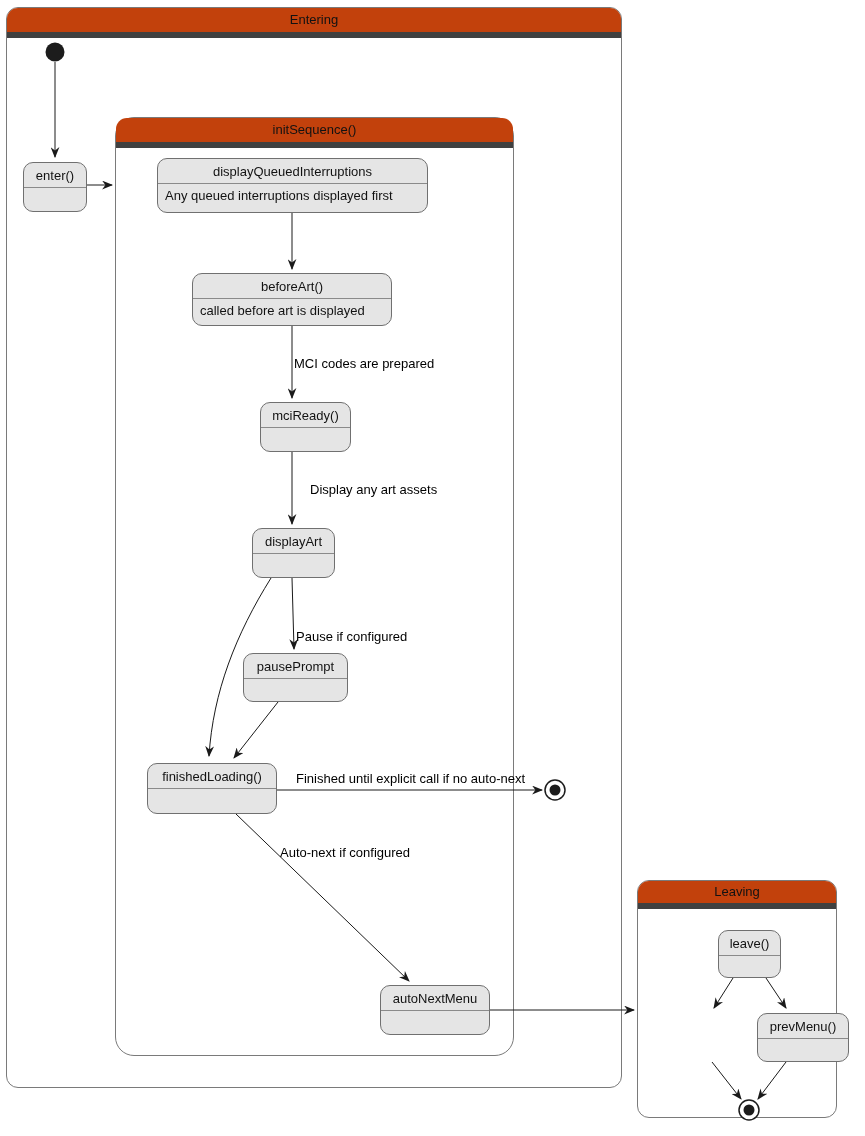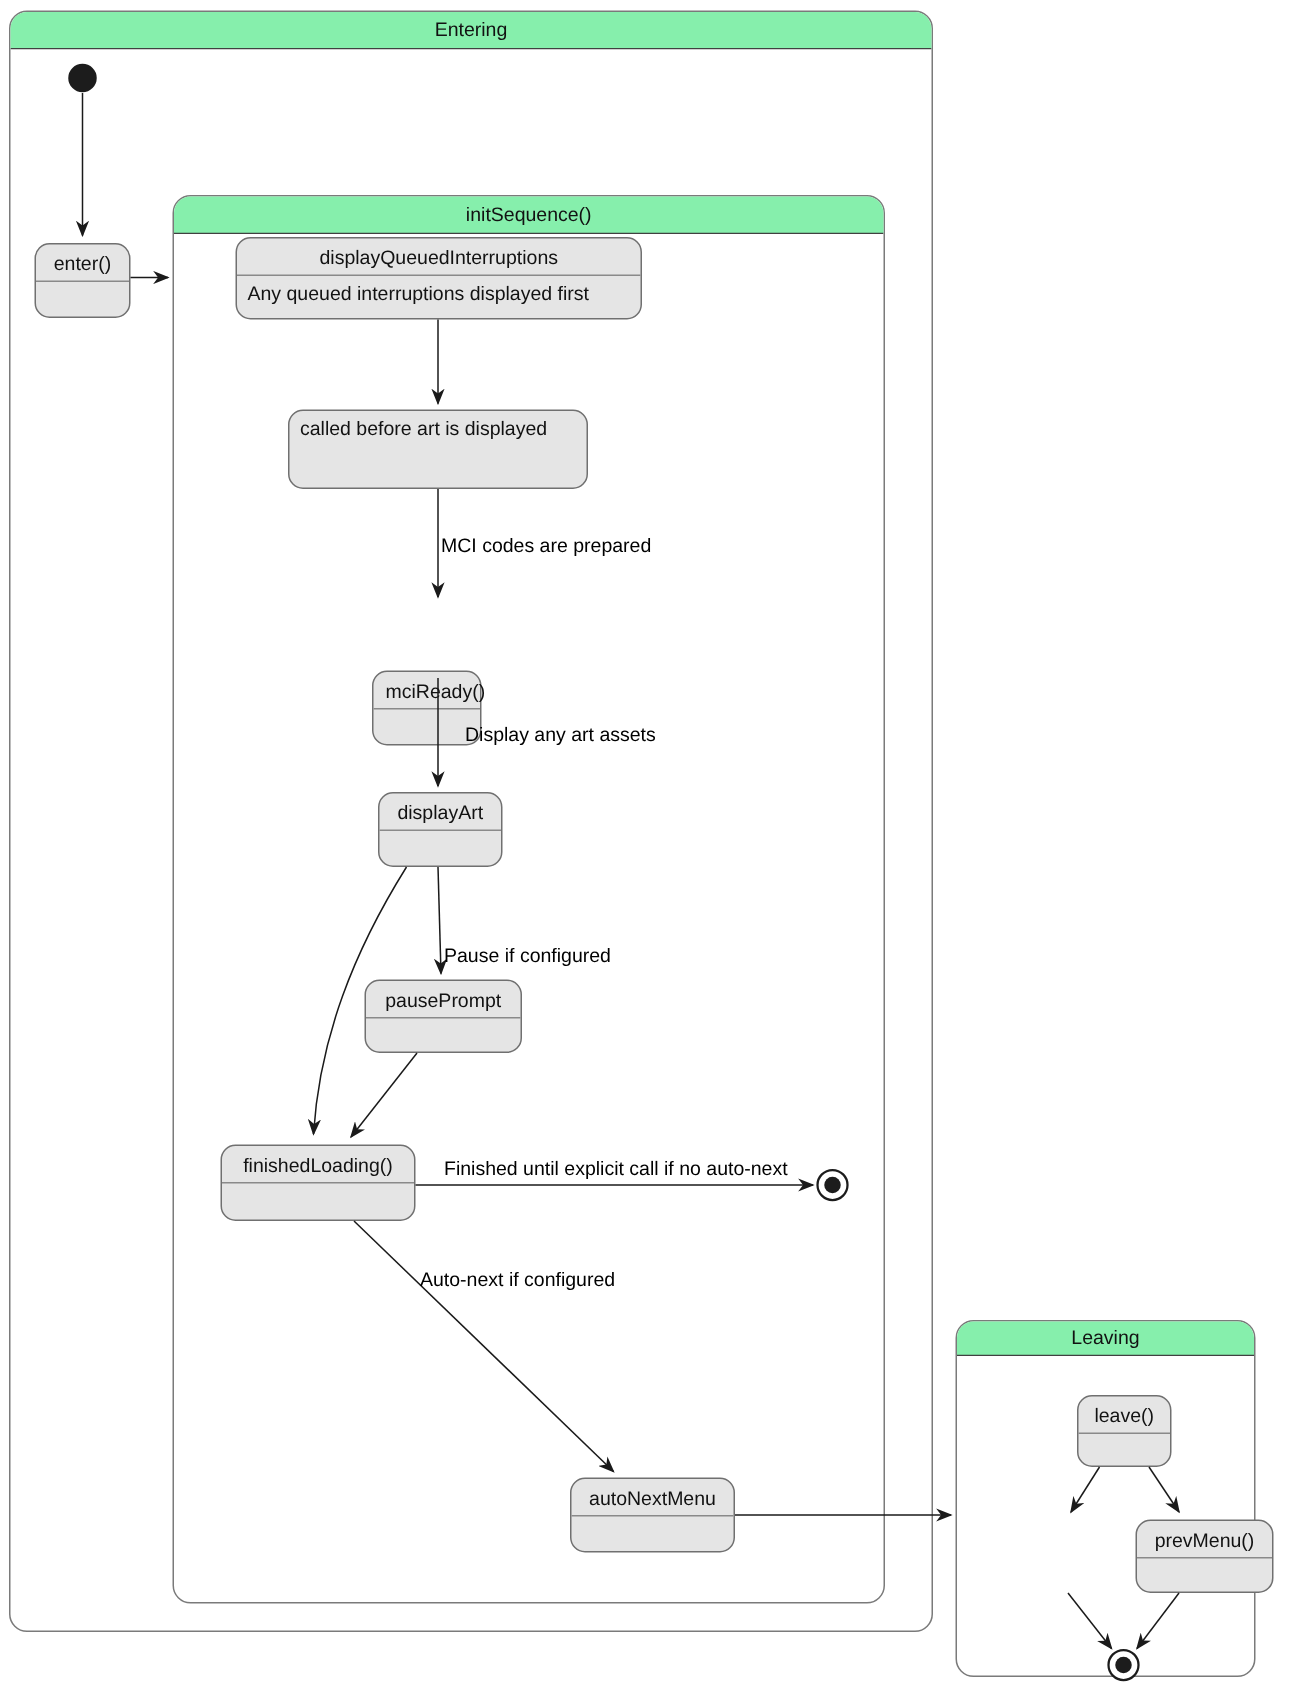--- a/index.html
+++ b/index.html
@@ -6,21 +6,21 @@
   .canvas{
     position:relative;width:865px;height:1136px;background:#ffffff;
     font-family:"Liberation Sans", sans-serif;color:#121212;overflow:hidden;
   }
   
   .container{
     position:absolute;border:1px solid #7a7a7a;border-radius:12px;
     background:transparent;box-sizing:border-box;
   }
   .container-title{
-    background:#86efac;border-bottom:1px solid #404040;
+    background:#c2410c;border-bottom:6px solid #404040;
     border-radius:11px 11px 0 0;text-align:center;
     font-size:13px;line-height:24px;height:24px;overflow:hidden;
   }
   
   .state{
     position:absolute;border:1px solid #707070;border-radius:10px;
     background:#e5e5e5;box-sizing:border-box;display:flex;flex-direction:column;
   }
   .state-head{
     text-align:center;font-size:13px;padding:5px 8px 4px 8px;
@@ -37,43 +37,44 @@
 </style>
 </head>
 <body>
 
 <div class="canvas">
 
   <div class="container" style="left:6px;top:7px;width:616px;height:1081px;">
     <div class="container-title">Entering</div>
   </div>
 
-  <div class="container" style="left:115px;top:130px;width:475px;height:939px;">
+  <div class="container" style="left:115px;top:117px;width:399px;height:939px;border-radius:19px;">
     <div class="container-title">initSequence()</div>
   </div>
 
   <div class="container" style="left:637px;top:880px;width:200px;height:238px;">
     <div class="container-title" style="height:22px;line-height:22px;">Leaving</div>
   </div>
 
   <div class="state" style="left:23px;top:162px;width:64px;height:50px;">
     <div class="state-head">enter()</div>
     <div class="state-body"></div>
   </div>
 
   <div class="state" style="left:157px;top:158px;width:271px;height:55px;">
     <div class="state-head">displayQueuedInterruptions</div>
     <div class="state-body">Any queued interruptions displayed first</div>
   </div>
 
   <div class="state" style="left:192px;top:273px;width:200px;height:53px;">
+    <div class="state-head">beforeArt()</div>
     <div class="state-body">called before art is displayed</div>
   </div>
 
-  <div class="state" style="left:248px;top:402px;width:73px;height:50px;margin-top:45px;">
+  <div class="state" style="left:260px;top:402px;width:91px;height:50px;">
     <div class="state-head">mciReady()</div>
     <div class="state-body"></div>
   </div>
 
   <div class="state" style="left:252px;top:528px;width:83px;height:50px;">
     <div class="state-head">displayArt</div>
     <div class="state-body"></div>
   </div>
 
   <div class="state" style="left:243px;top:653px;width:105px;height:49px;">

